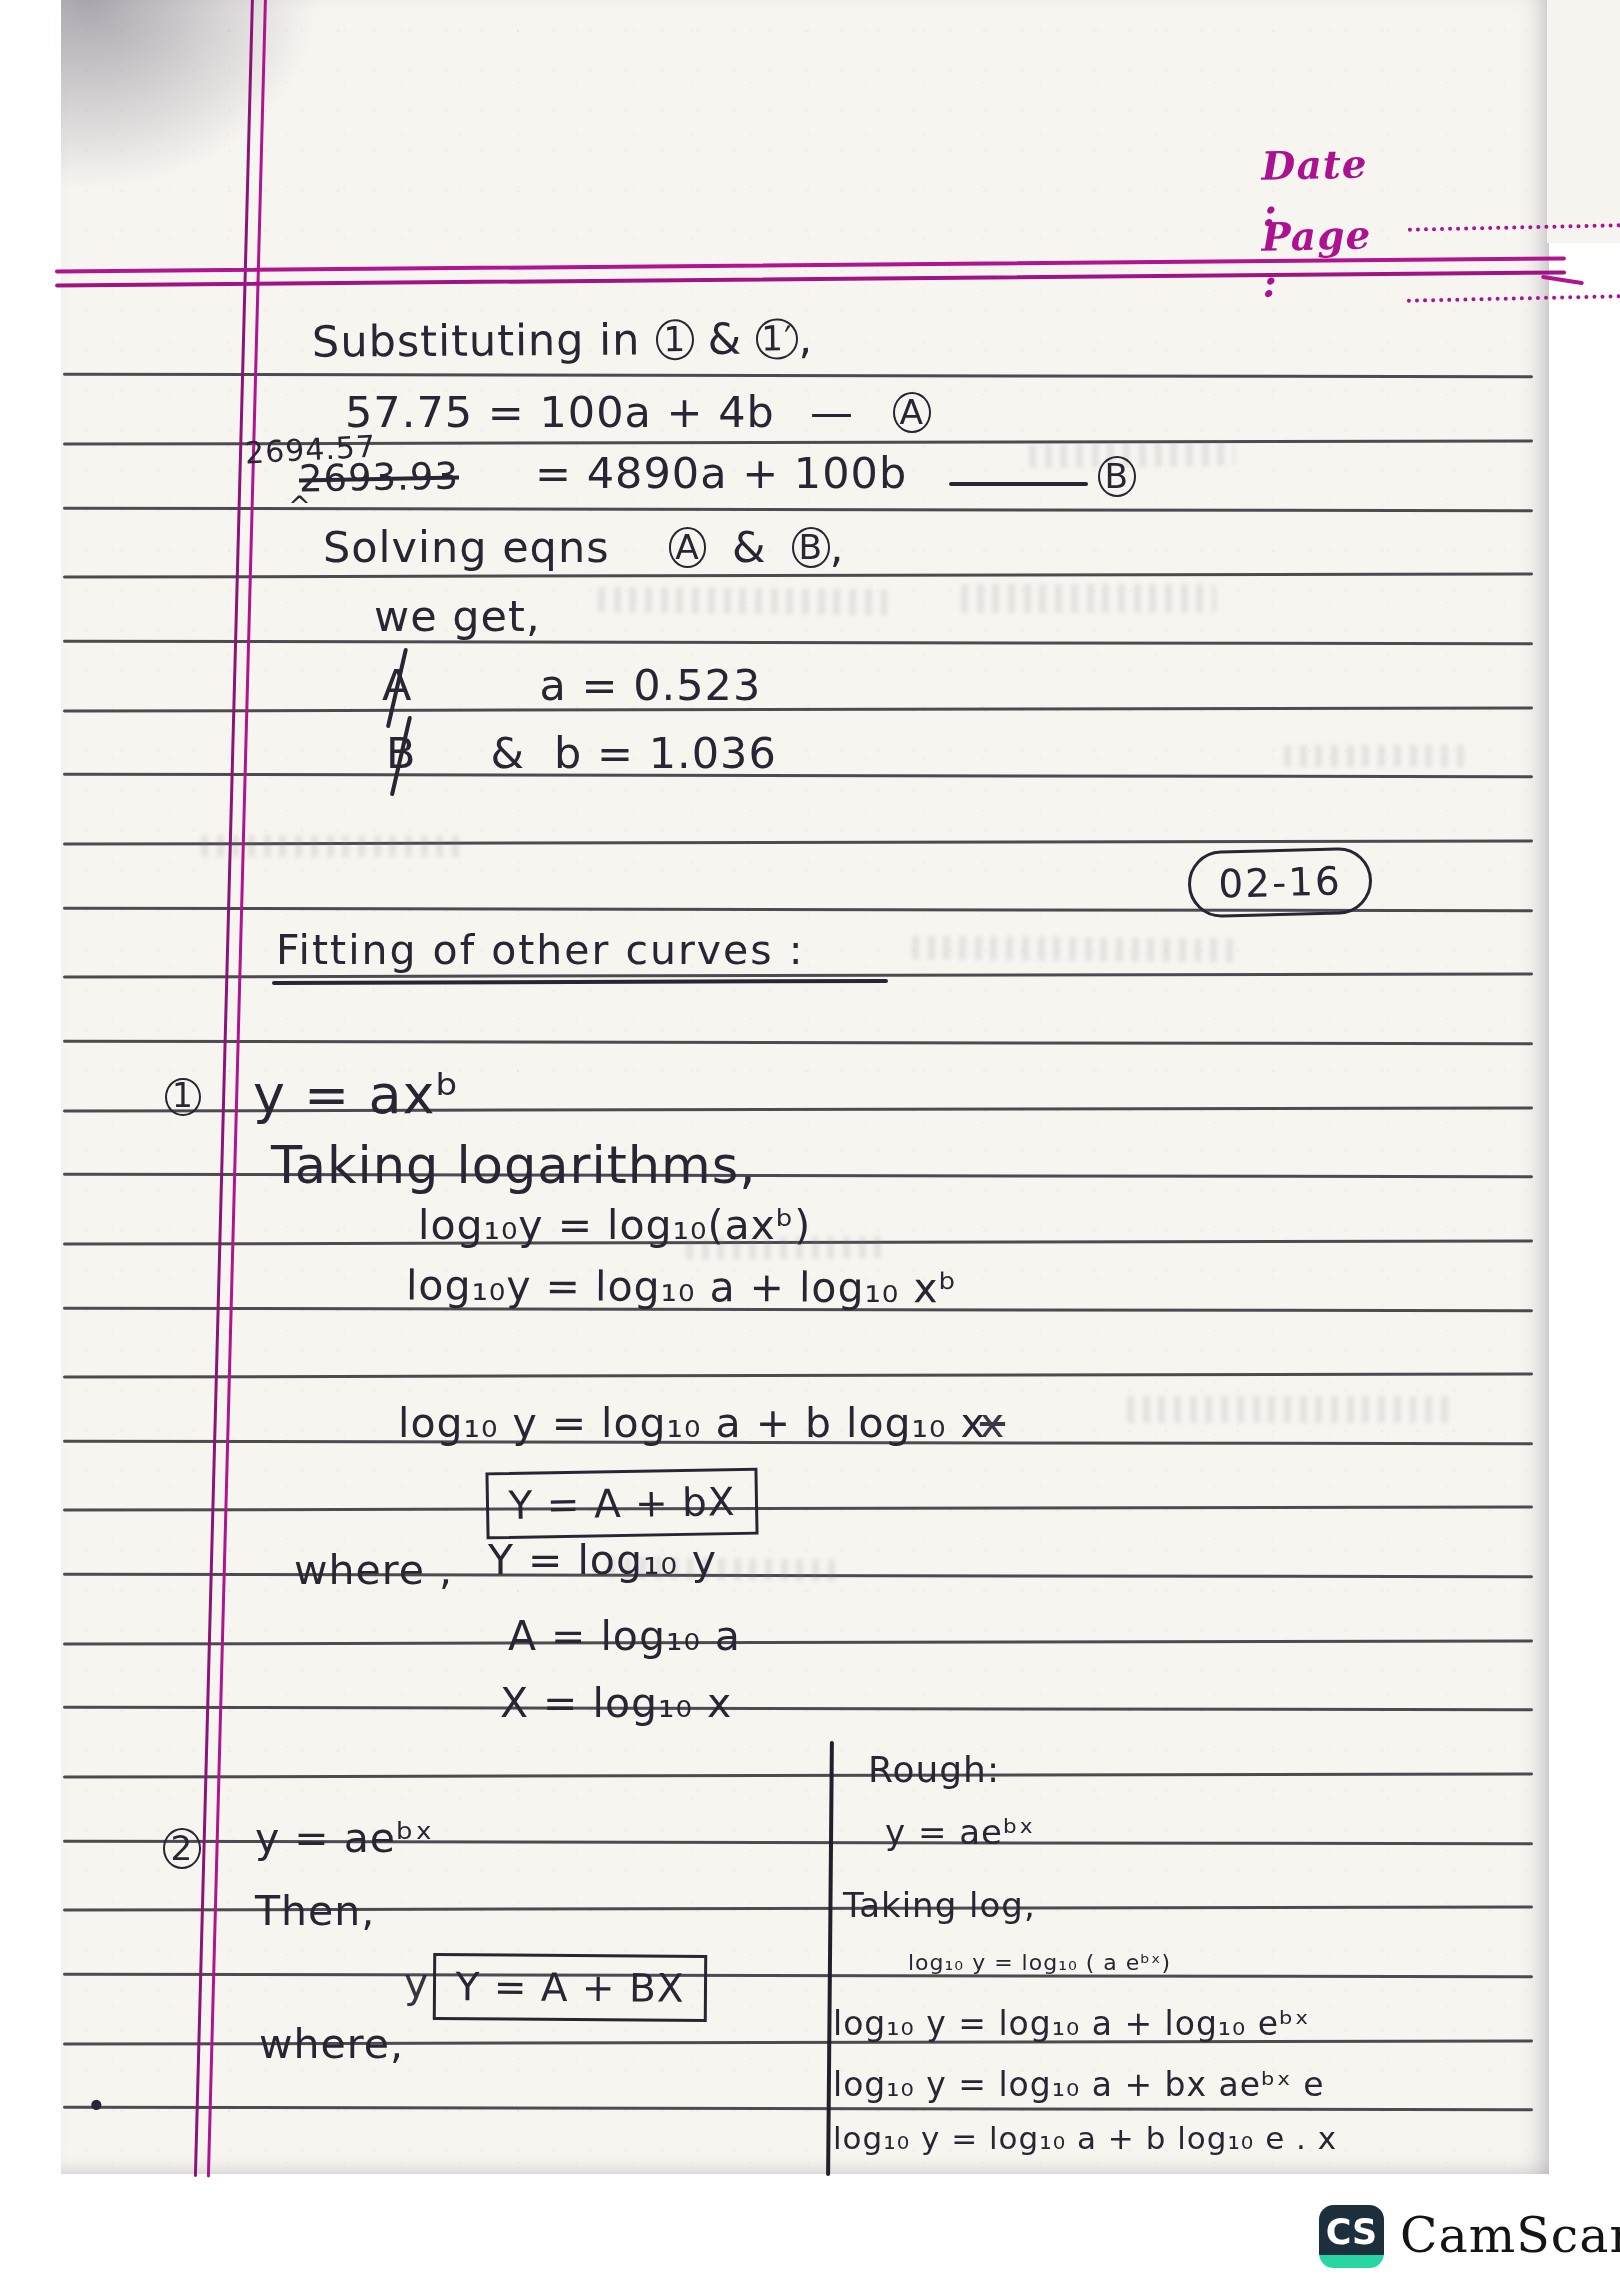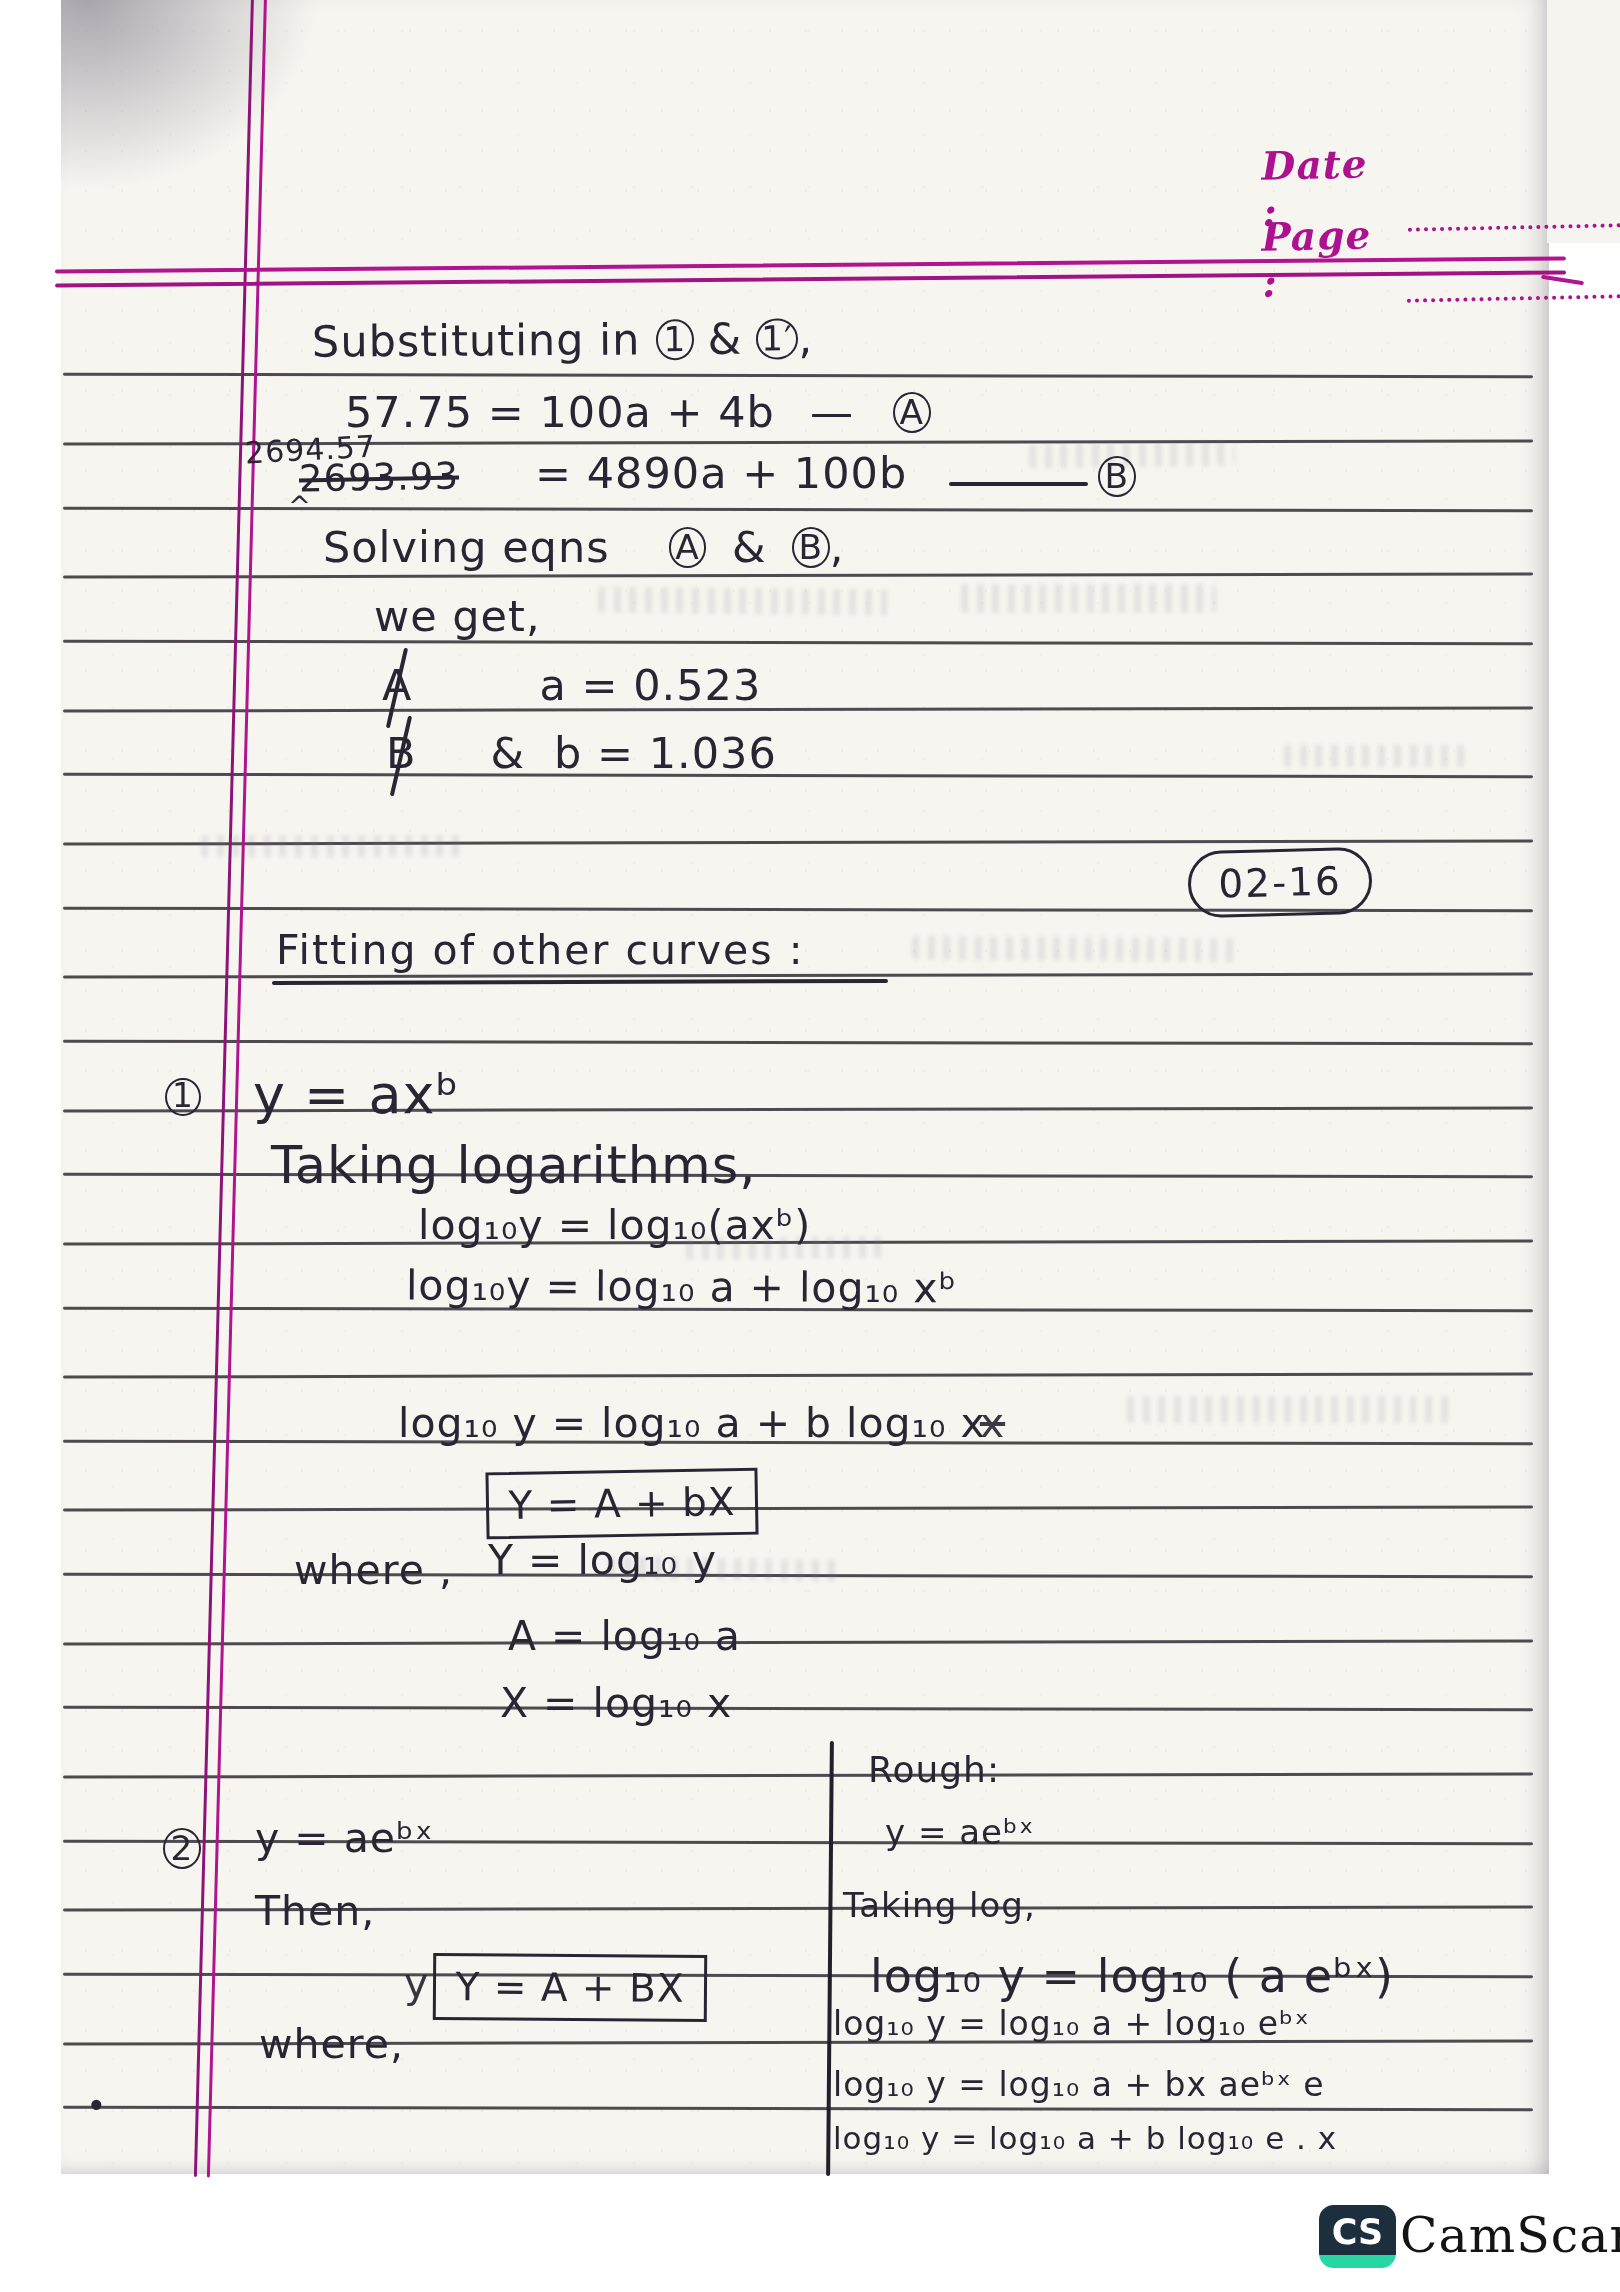--- a/index.html
+++ b/index.html
@@ -38,21 +38,21 @@
   .dashstroke{position:absolute;background:#2b2433;height:4.4px;border-radius:2px;}
   .inkbox{position:absolute;border:3.4px solid #2b2433;color:#2b2433;padding:7.8px 19.6px;white-space:nowrap;letter-spacing:1px;}
   .oval{position:absolute;border:3.4px solid #2b2433;border-radius:59px;color:#2b2433;
     padding:7.8px 27.4px;transform:rotate(-1.5deg);letter-spacing:2px;white-space:nowrap;}
   .underline-ink{position:absolute;background:#2b2433;height:3.9px;border-radius:2px;}
   .divider-v{position:absolute;background:#241f2a;width:4.4px;border-radius:2px;}
   
   .ghost{position:absolute;opacity:.5;filter:blur(2.2px);border-radius:3.9px;
     background:repeating-linear-gradient(90deg,rgba(128,120,140,.30) 0 6.9px,rgba(128,120,140,0) 6.9px 15.7px);}
   
-  .cs-icon{position:absolute;left:1319px;top:2205px;width:77px;height:63px;border-radius:14.7px;
+  .cs-icon{position:absolute;left:1319px;top:2205px;width:65px;height:63px;border-radius:14.7px;
     background:linear-gradient(180deg,#1d2e3d 0 79%,#27d6a3 79%);display:flex;align-items:center;justify-content:center;}
   .cs-initials{color:#ffffff;font-weight:bold;font-size:35px;margin-top:-9.8px;letter-spacing:0;}
   .cs-brand{position:absolute;left:1400px;top:2207px;font-family:"DejaVu Serif",serif;
     font-size:49px;color:#141414;letter-spacing:1px;}
 </style>
 </head>
 <body>
 
 <div id="canvas">
 
@@ -190,21 +190,21 @@
   <div class="hw" style="left:294px;top:1547px;font-size:41px;">where ,</div>
   <div class="hw" style="left:488px;top:1537px;font-size:41px;">Y = log₁₀ y</div>
   <div class="hw" style="left:508px;top:1613px;font-size:41px;">A = log₁₀ a</div>
   <div class="hw" style="left:500px;top:1680px;font-size:41px;">X = log₁₀ x</div>
 
   <div class="divider-v" style="left:828px;top:1741px;height:435px;transform:rotate(.5deg);"></div>
 
   <div class="hw" style="left:868px;top:1749px;font-size:36px;">Rough:</div>
   <div class="hw" style="left:885px;top:1813px;font-size:34px;">y = aeᵇˣ</div>
   <div class="hw" style="left:843px;top:1886px;font-size:34px;">Taking log,</div>
-  <div class="hw" style="left:870px;top:1950px;font-size:46px;">log₁₀ y  =  log₁₀ ( a eᵇˣ)</div>
+  <div class="hw" style="left:908px;top:1950px;font-size:22px;">log₁₀ y  =  log₁₀ ( a eᵇˣ)</div>
   <div class="hw" style="left:833px;top:2005px;font-size:33px;">log₁₀ y  =  log₁₀ a + log₁₀ eᵇˣ</div>
   <div class="hw" style="left:833px;top:2066px;font-size:33px;">log₁₀ y  =  log₁₀ a + bx aeᵇˣ e</div>
   <div class="hw" style="left:833px;top:2121px;font-size:31px;">log₁₀ y  =  log₁₀ a  + b log₁₀ e . x</div>
 
   <div class="hw" style="left:163px;top:1821px;font-size:43px;">
     <span class="circ">2</span>
   </div>
   <div class="hw" style="left:255px;top:1815px;font-size:41px;">y = aeᵇˣ</div>
   <div class="hw" style="left:255px;top:1888px;font-size:41px;">Then,</div>
   <div class="hw" style="left:404px;top:1960px;font-size:41px;opacity:.92;">y</div>

